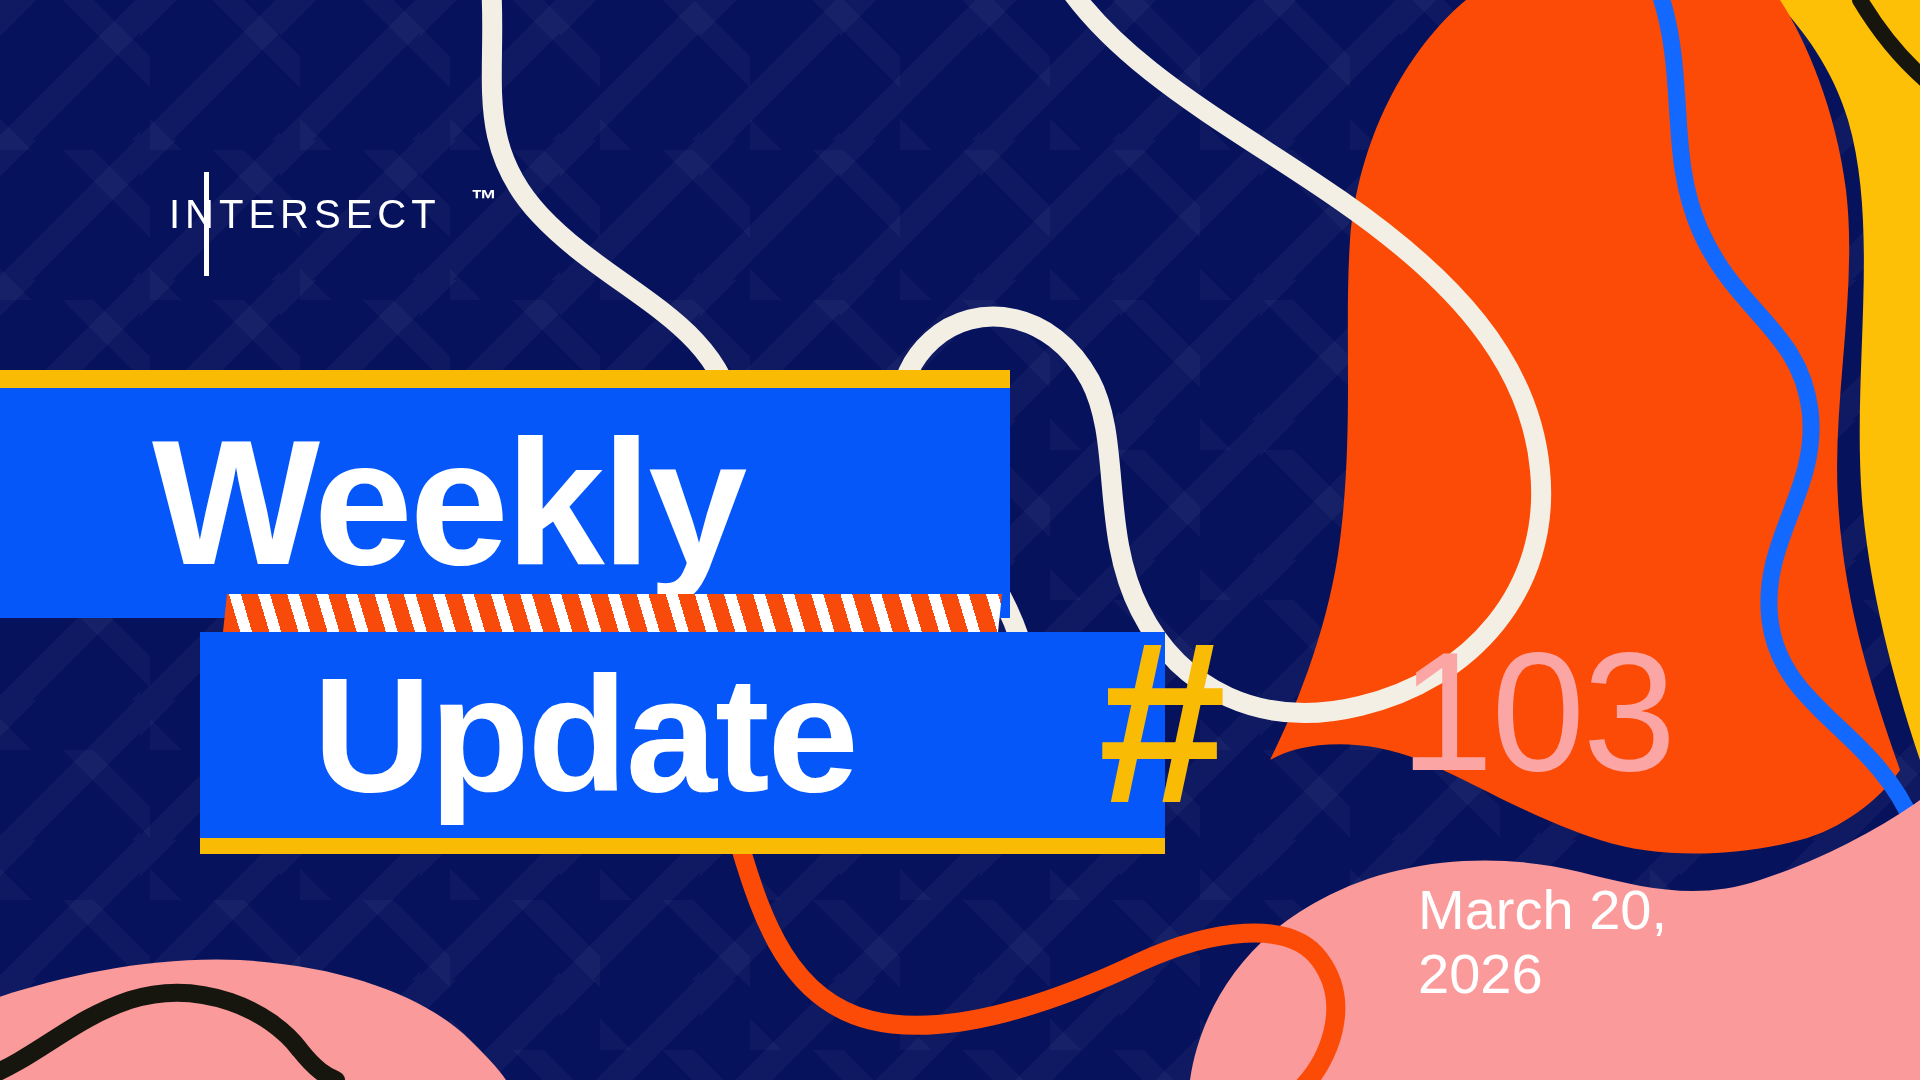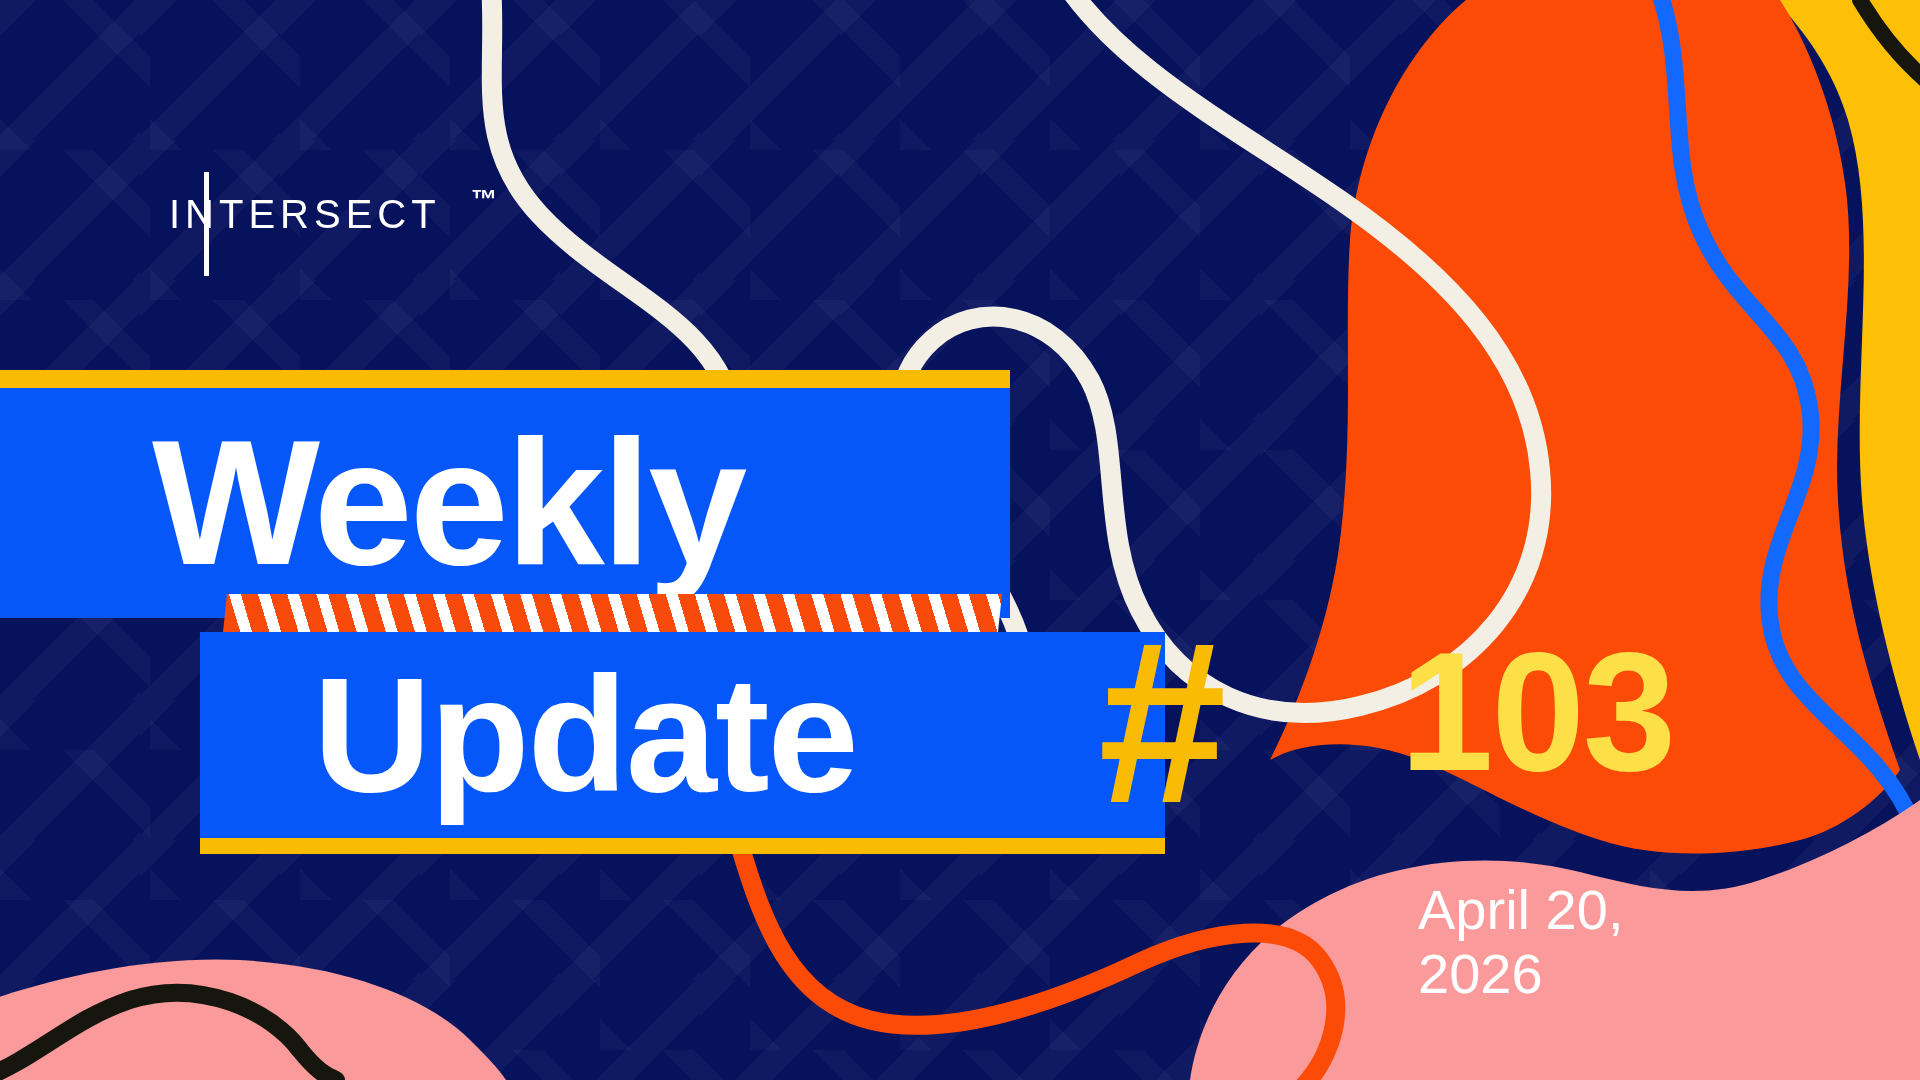--- a/index.html
+++ b/index.html
@@ -96,23 +96,23 @@
     font-size:230px;
     font-weight:bold;
     line-height:1;
     font-style:italic;
     letter-spacing:-10px;
   }
 
   .issue-number{
     position:absolute;
     left:1400px;top:628px;
-    color:#fde047;
+    color:#fca5a5;
     font-size:168px;
-    font-weight:bold;
+    font-weight:normal;
     line-height:1;
     letter-spacing:-2px;
   }
 
   .issue-date{
     position:absolute;
     left:1418px;top:878px;
     width:300px;
     color:#FFFFFF;
     font-size:56px;
@@ -227,15 +227,15 @@
 
   <div class="update-wrap">
     <div class="update-box"></div>
     <div class="update-bot-bar"></div>
     <div class="update-text">Update</div>
   </div>
 
   <div class="hash">#</div>
   <div class="issue-number">103</div>
 
-  <div class="issue-date">April 20, 2026</div>
+  <div class="issue-date">March 20, 2026</div>
 
 </div>
 
 </body></html>

